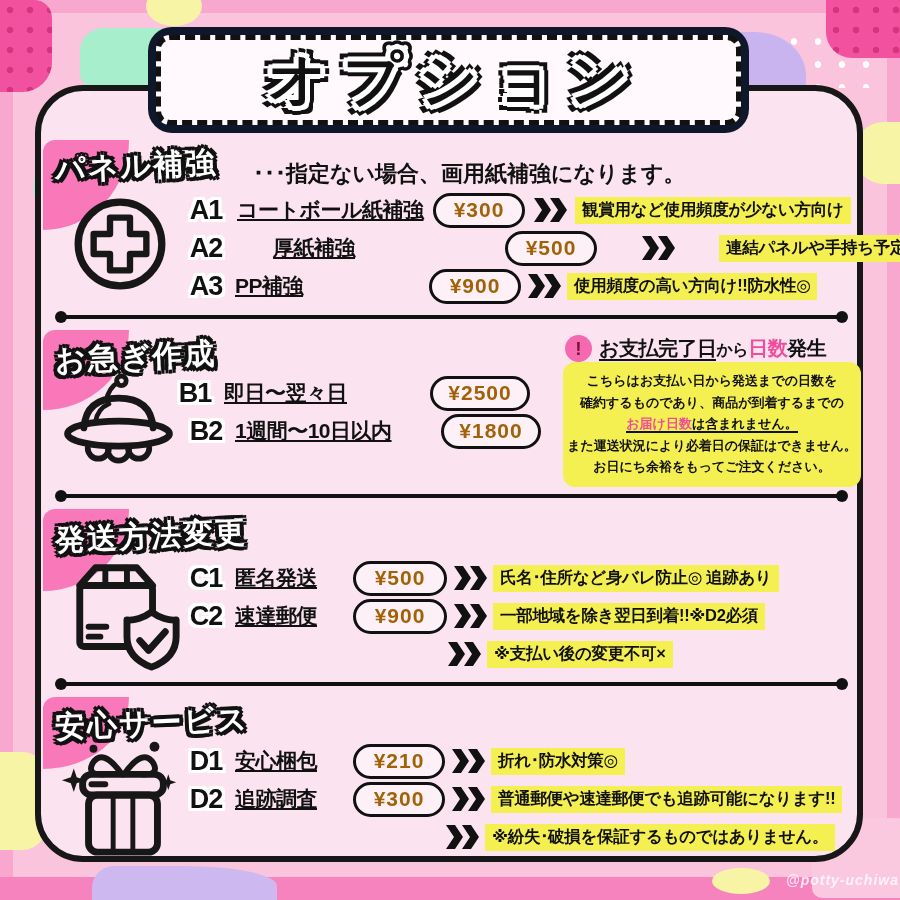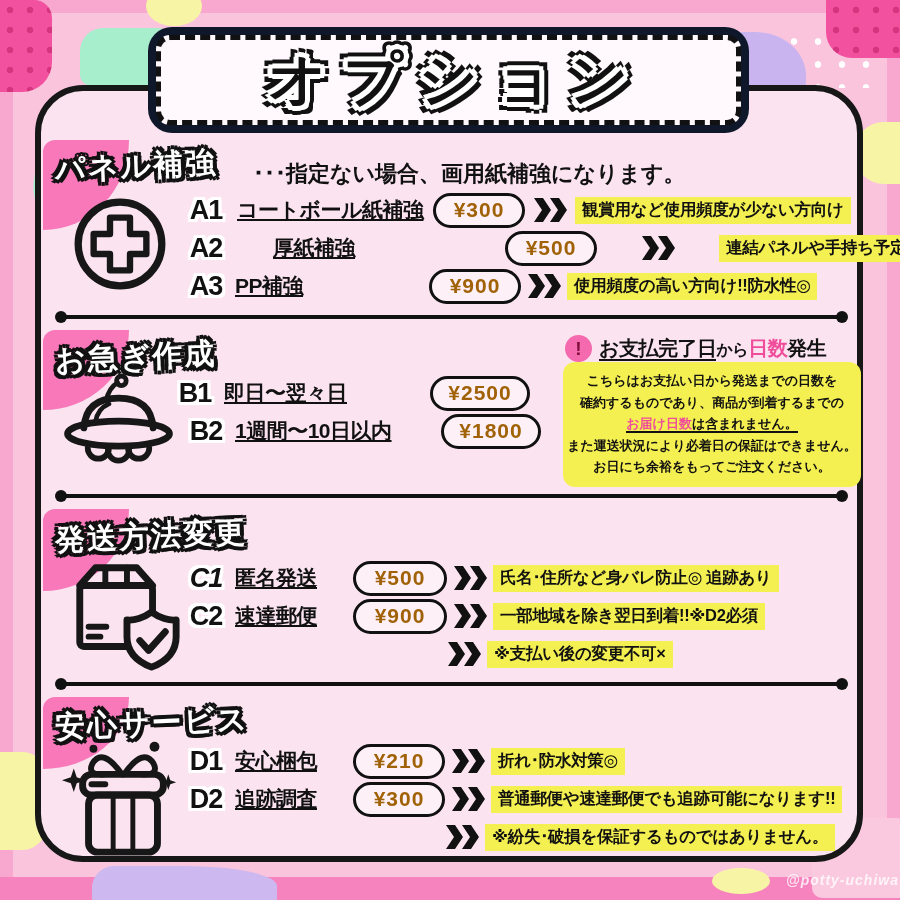--- a/index.html
+++ b/index.html
@@ -217,21 +217,21 @@
       <rect x="14" y="30" width="74" height="62" rx="4" stroke-width="7"></rect>
       <path d="M14 30 L30 12 H72 L88 30" stroke-width="7"></path>
       <path d="M40 12 V30 M62 12 V30" stroke-width="6"></path>
       <path d="M23 72 H41 M23 82 H35" stroke-width="6"></path>
       <path d="M87 57 c8 6 18 9 25 8 v17 c0 17 -12 26 -25 31 c-13 -5 -25 -14 -25 -31 v-17 c7 1 17 -2 25 -8 z" fill="#FBE4F0" stroke-width="7"></path>
       <path d="M75 86 l9 10 l17 -19" stroke-width="7"></path>
     </svg>
   </div>
 
   <div class="row" style="left:183px; top:560px;">
-    <div class="code" style="width:46px;font-style:italic;">C1</div>
+    <div class="code" style="width:46px;">C1</div>
     <div class="name" style="width:112px;">匿名発送</div>
     <div class="pill" style="width:94px;">¥500</div>
     <svg class="arrow-icon" width="34" height="26" viewBox="0 0 34 26">
         <polygon points="1,1 10,1 18,13 10,25 1,25 9,13" fill="#111"></polygon>
         <polygon points="17,1 26,1 34,13 26,25 17,25 25,13" fill="#111"></polygon>
       </svg>
     <div class="chip">氏名･住所など身バレ防止◎ 追跡あり</div>
   </div>
   <div class="row" style="left:183px; top:598px;">
     <div class="code" style="width:46px;">C2</div>

